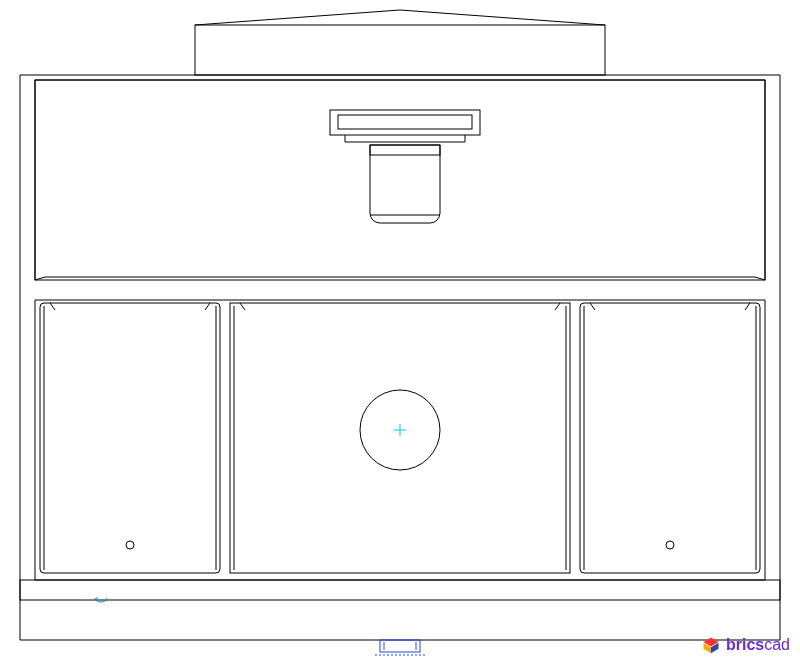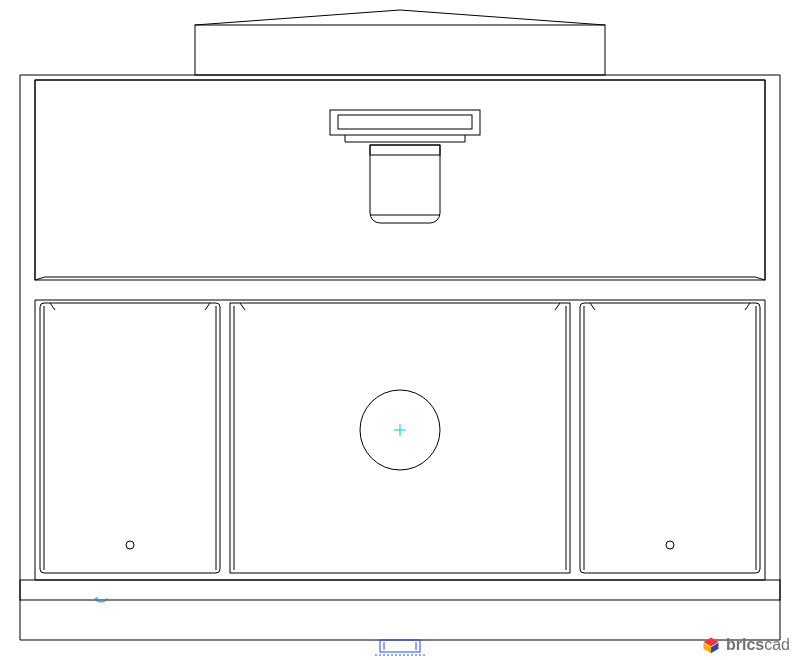--- a/index.html
+++ b/index.html
@@ -20,21 +20,21 @@
     height: 660px;
   }
   .watermark {
     position: absolute;
     right: 10px;
     bottom: 6px;
     display: flex;
     align-items: center;
     gap: 6px;
     font-size: 16px;
-    color: #737373;
+    color: #6d28d9;
     font-weight: 400;
   }
   .watermark .logo {
     width: 18px;
     height: 18px;
   }
   .watermark b {
     font-weight: 700;
   }
 </style>

